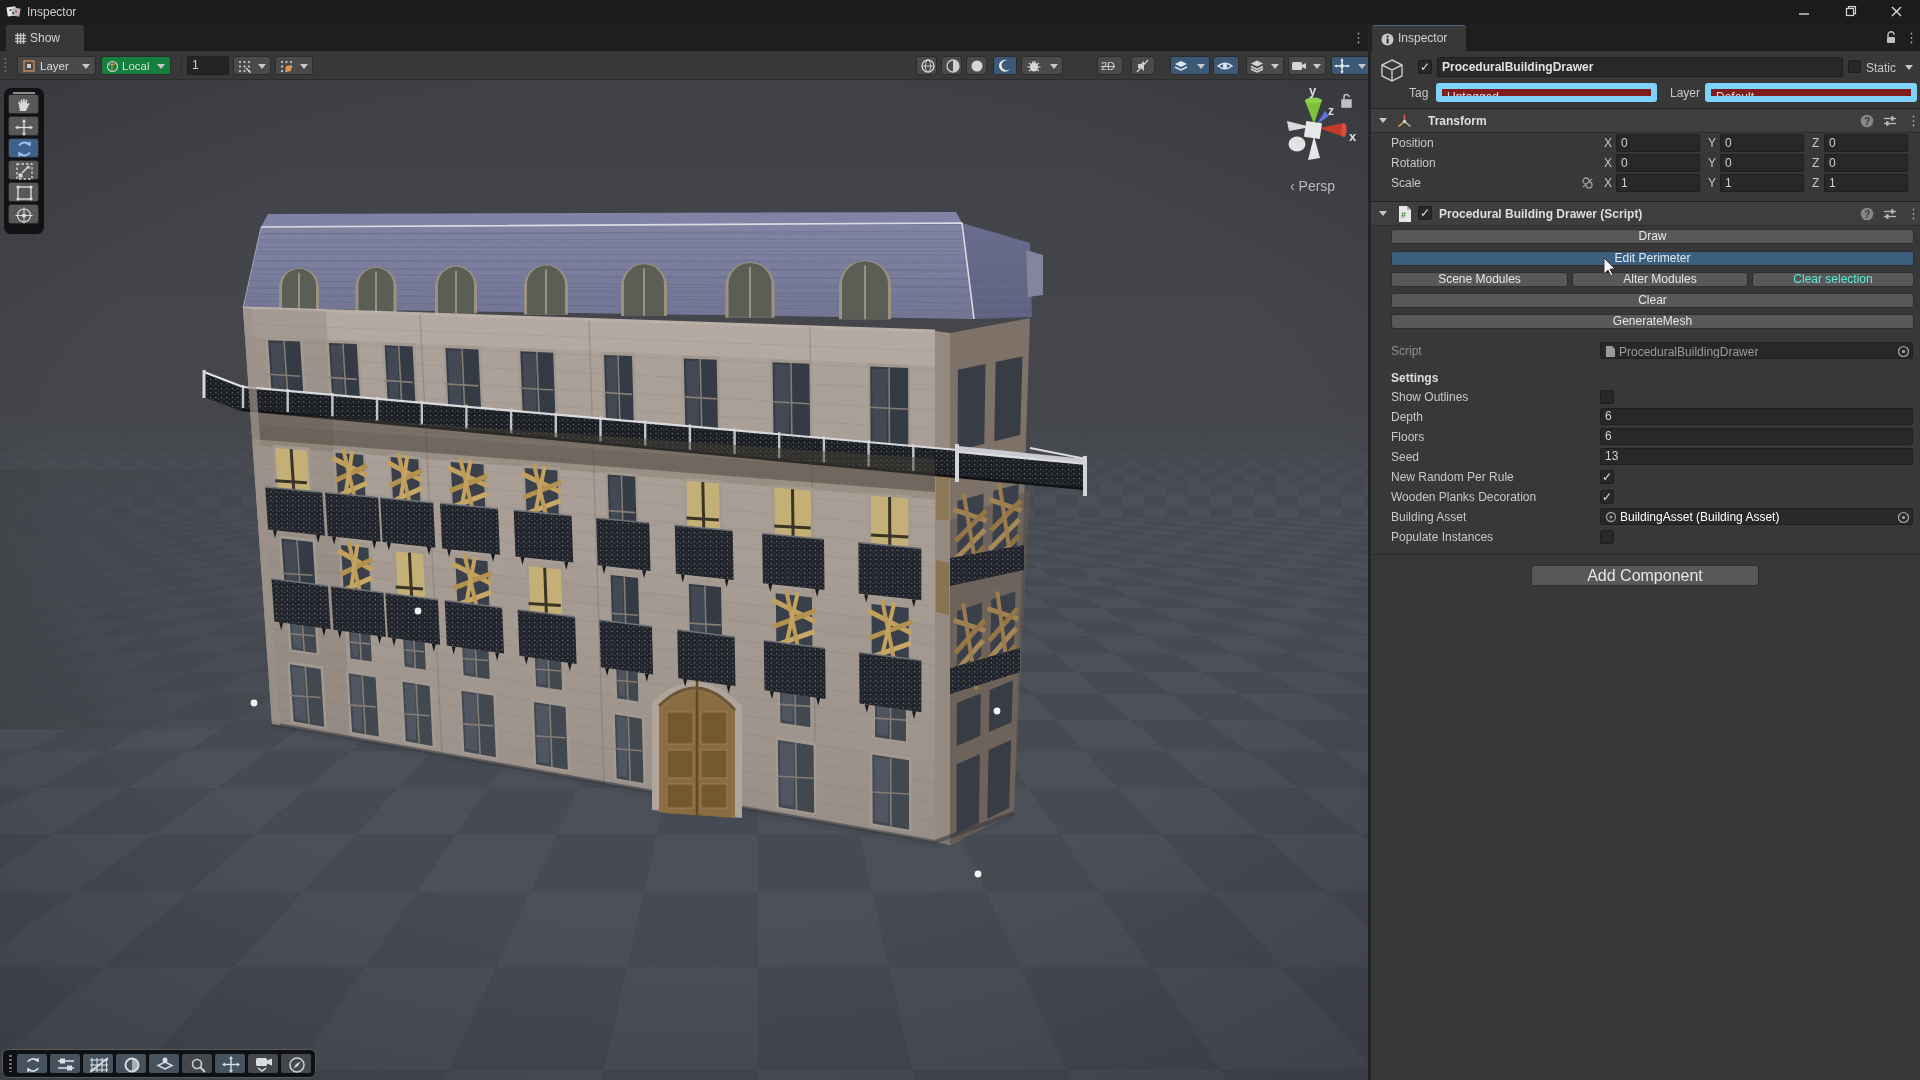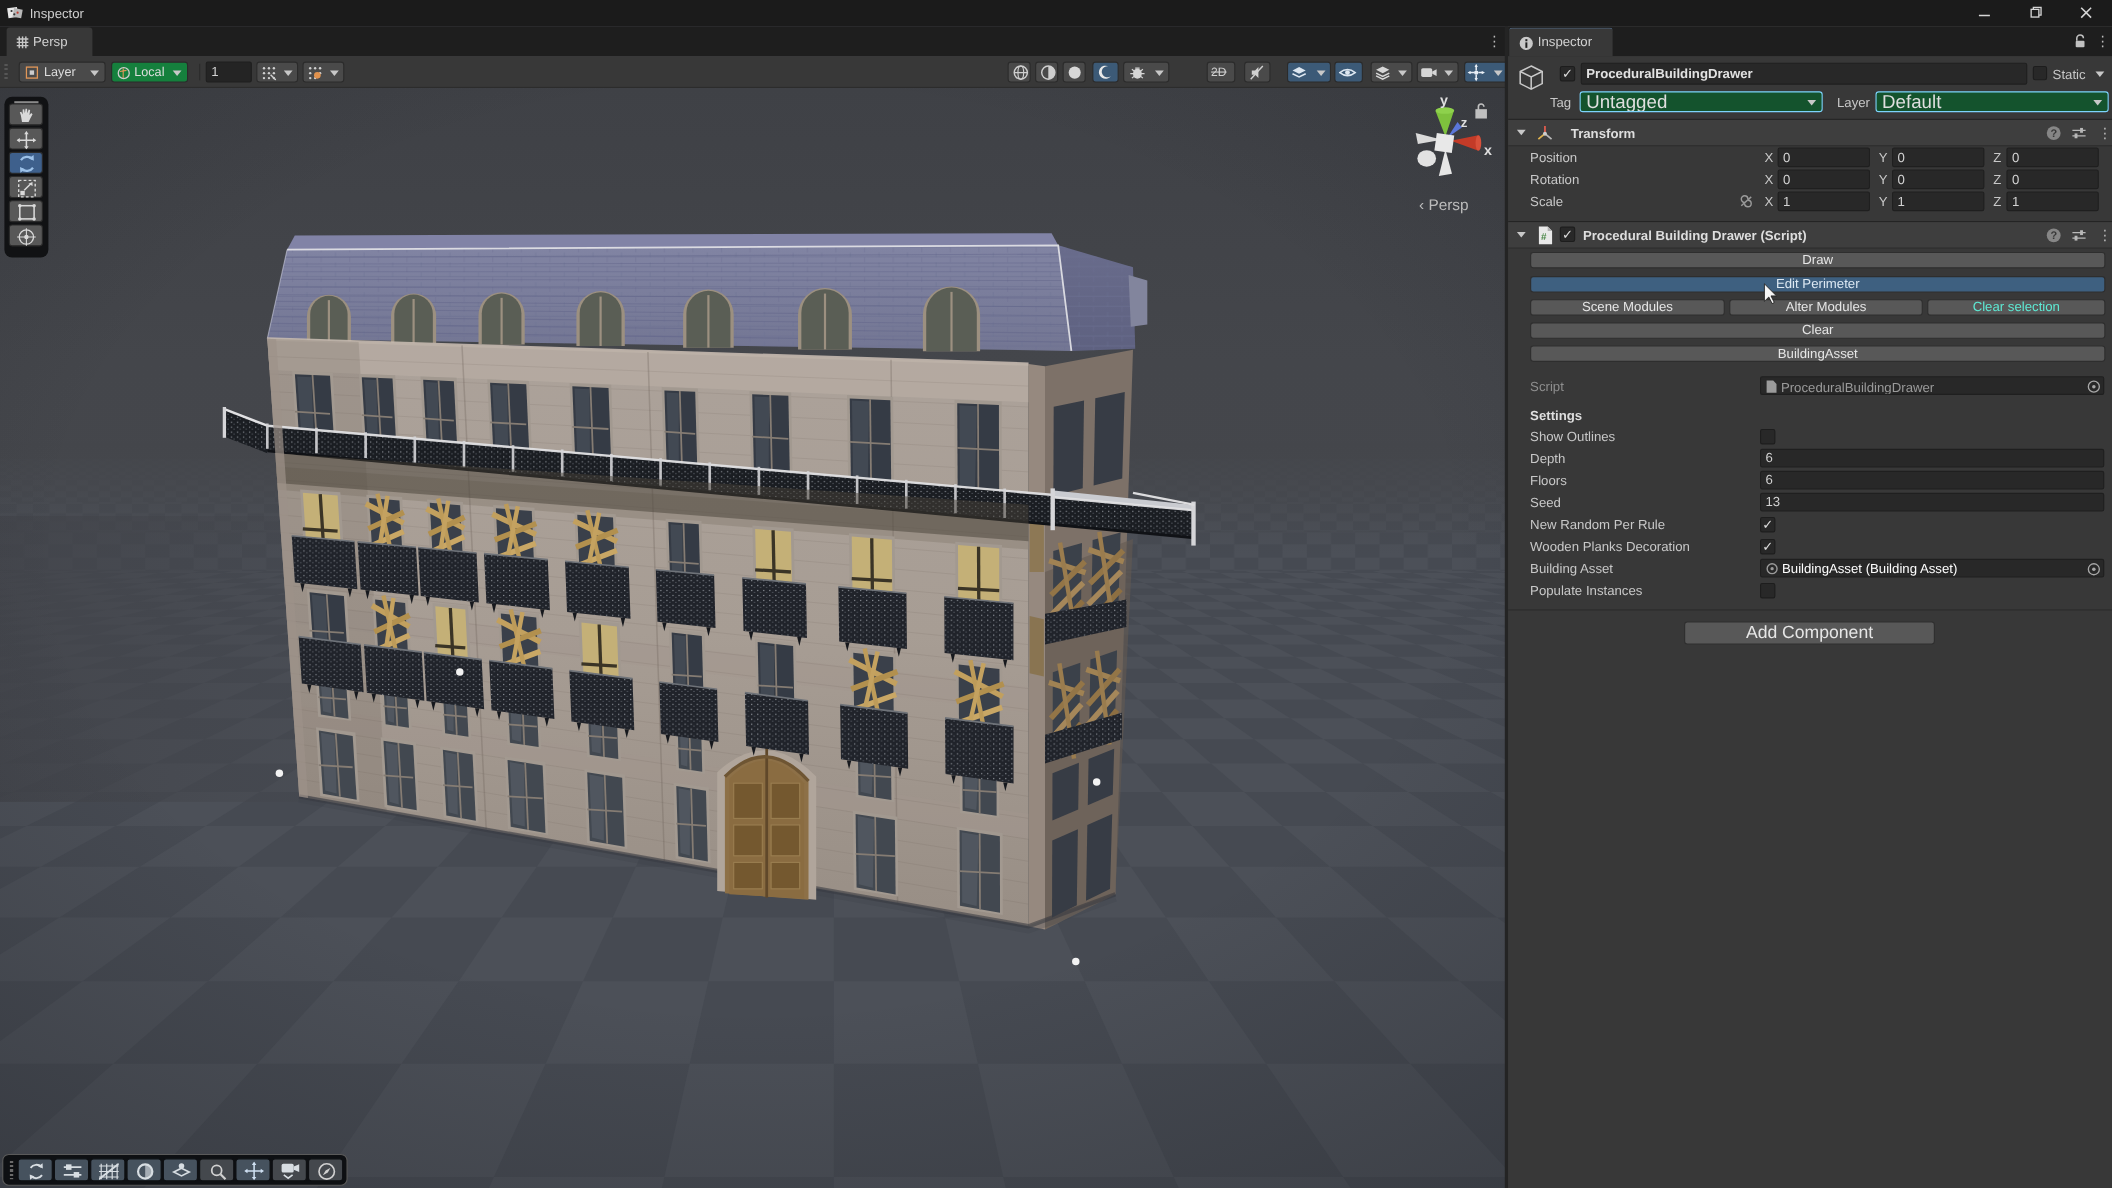--- a/index.html
+++ b/index.html
@@ -2,22 +2,22 @@
 <html><head><meta charset="utf-8"><style>
 *{margin:0;padding:0;box-sizing:border-box}
 html,body{width:1920px;height:1080px;overflow:hidden;background:#383838;
 font-family:"Liberation Sans",sans-serif;-webkit-font-smoothing:antialiased}
 .lbl{position:absolute;color:#c8c8c8;font-size:12px;white-space:nowrap}
 .bold{font-weight:bold;color:#dedede}
 .btn{position:absolute;background:#585858;border-radius:3px;color:#e6e6e6;font-size:12px;
 text-align:center;border:1px solid #2e2e2e;line-height:12px}
 .field{position:absolute;background:#282828;border-radius:2px;color:#d2d2d2;font-size:12px;
 border:1px solid #1f1f1f;padding-left:4px;overflow:hidden;white-space:nowrap}
-.ddown{position:absolute;background:#14532d;border-radius:3px;color:#dfdfdf;font-size:17px;
-border:1px solid #7dd3fc;padding-left:5px;overflow:hidden;white-space:nowrap}
+.ddown{position:absolute;background:#7f1d1d;border-radius:3px;color:#dfdfdf;font-size:12px;
+border:6px solid #7dd3fc;padding-left:5px;overflow:hidden;white-space:nowrap}
 .caret{position:absolute;width:0;height:0;border-left:4px solid transparent;
 border-right:4px solid transparent;border-top:5px solid #c8c8c8}
 .chk{position:absolute;width:14px;height:14px;background:#282828;border:1px solid #1d1d1d;border-radius:2px;
 color:#dcdcdc;font-size:12px;line-height:13px;text-align:center}
 .tbtn{position:absolute;background:#4a4a4a;border-radius:3px;border:1px solid #2b2b2b}
 .kebab{position:absolute;color:#bbbbbb;font-size:11px;letter-spacing:0}
 </style></head><body>
 <div id="scene" style="position:absolute;left:0;top:24px;width:1371px;height:1056px;background:#45474d;overflow:hidden">
     <div id="viewport" style="position:absolute;left:0;top:55px;width:1371px;height:1001px;background:linear-gradient(#3f4146 0%,#44464b 25%,#47494f 100%);overflow:hidden">
       <svg width="1371" height="1001" viewBox="0 0 1371 1001" style="position:absolute;left:0;top:0">
@@ -992,21 +992,21 @@
         <text x="1349" y="141" fill="#dfdfdf" font-size="13" font-weight="bold">x</text>
         <text x="1328" y="115" fill="#dfdfdf" font-size="12" font-weight="bold">z</text>
         <text x="1290" y="191" fill="#bbbbbb" font-size="14">‹ Persp</text>
         <g stroke="#c0c0c0" stroke-width="1.5" fill="none">
           <rect x="1342" y="100" width="9" height="7" fill="#c0c0c0"></rect>
           <path d="M1344,100 v-3 a2.5,2.5 0 0 1 5,0"></path>
         </g>
       </svg>
     </div>
     <div style="position:absolute;left:0;top:0;width:1371px;height:27px;background:#1e1e1e">
-      <div style="position:absolute;left:6px;top:1px;width:78px;height:26px;background:#383838;border-radius:3px 3px 0 0;color:#d2d2d2;font-size:12px;line-height:26px"><span style="margin-left:24px">Persp</span><svg width="11" height="11" style="position:absolute;left:9px;top:8px">
+      <div style="position:absolute;left:6px;top:1px;width:78px;height:26px;background:#383838;border-radius:3px 3px 0 0;color:#d2d2d2;font-size:12px;line-height:26px"><span style="margin-left:24px">Show</span><svg width="11" height="11" style="position:absolute;left:9px;top:8px">
           <g stroke="#c8c8c8" stroke-width="1.3">
             <line x1="0" y1="2.5" x2="11" y2="2.5"></line>
             <line x1="0" y1="5.5" x2="11" y2="5.5"></line>
             <line x1="0" y1="8.5" x2="11" y2="8.5"></line>
             <line x1="2.5" y1="0" x2="2.5" y2="11"></line>
             <line x1="5.5" y1="0" x2="5.5" y2="11"></line>
             <line x1="8.5" y1="0" x2="8.5" y2="11"></line>
           </g>
         </svg></div>
       <div class="kebab" style="left:1352px;top:6px;font-size:13px">⋮</div>
@@ -1430,21 +1430,21 @@
       <rect x="8" y="1.3" width="2.6" height="4.4" fill="#b8b8b8"></rect>
       <rect x="3" y="6.3" width="2.6" height="4.4" fill="#b8b8b8"></rect>
     </svg>
     <div class="kebab" style="left:536px;top:182px;font-size:13px">⋮</div>
     <div class="btn" style="left:20px;top:205px;width:523px;height:15px;line-height:13px;background:#585858;color:#e6e6e6">Draw</div>
     <div class="btn" style="left:20px;top:227px;width:523px;height:15px;line-height:13px;background:#3e6080;color:#dce8f2">Edit Perimeter</div>
     <div class="btn" style="left:20px;top:248px;width:177px;height:15px;line-height:13px;background:#585858;color:#e6e6e6">Scene Modules</div>
     <div class="btn" style="left:201px;top:248px;width:176px;height:15px;line-height:13px;background:#585858;color:#e6e6e6">Alter Modules</div>
     <div class="btn" style="left:381px;top:248px;width:162px;height:15px;line-height:13px;background:#585858;color:#5eead4">Clear selection</div>
     <div class="btn" style="left:20px;top:269px;width:523px;height:15px;line-height:13px;background:#585858;color:#e6e6e6">Clear</div>
-    <div class="btn" style="left:20px;top:290px;width:523px;height:15px;line-height:13px;background:#585858;color:#e6e6e6">BuildingAsset</div>
+    <div class="btn" style="left:20px;top:290px;width:523px;height:15px;line-height:13px;background:#585858;color:#e6e6e6">GenerateMesh</div>
     <span class="lbl" style="left:20px;top:320px;color:#8e8e8e">Script</span>
     <div class="field" style="left:229px;top:318px;width:313px;height:17px;line-height:15px;color:#9a9a9a"><svg width="11" height="13" style="position:relative;top:2px;margin-right:3px">
         <path d="M1,1 L7,1 L10,4 L10,12 L1,12 Z" fill="#9a9a9a"></path>
       </svg>ProceduralBuildingDrawer<svg width="13" height="13" style="position:absolute;right:2px;top:2px">
         <circle cx="6.5" cy="6.5" r="5" fill="none" stroke="#a8a8a8" stroke-width="1.2"></circle>
         <circle cx="6.5" cy="6.5" r="1.6" fill="#a8a8a8"></circle>
       </svg></div>
     <span class="lbl bold" style="left:20px;top:347px">Settings</span>
     <span class="lbl" style="left:20px;top:366px">Show Outlines</span>
     <div class="chk" style="left:229px;top:366px"></div>

